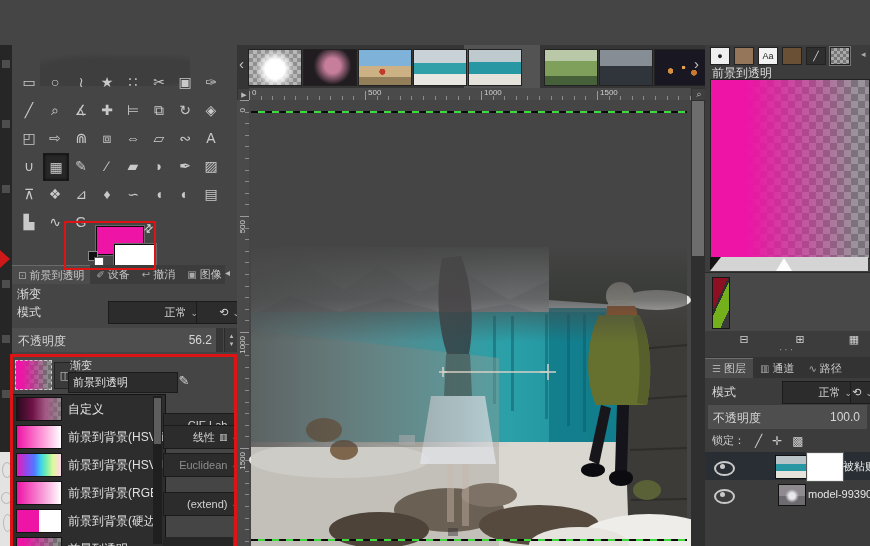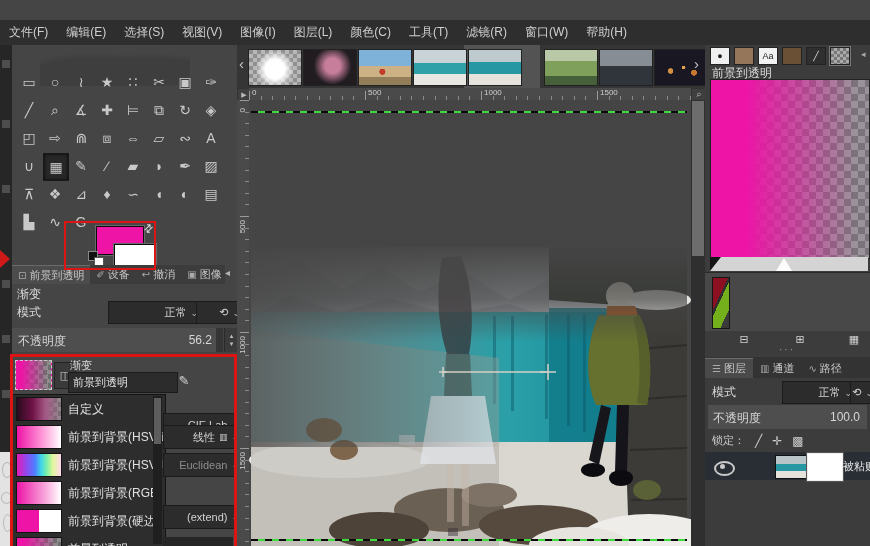--- a/index.html
+++ b/index.html
@@ -137,34 +137,20 @@
   #ann2{left:10px;top:354px;width:221px;height:200px;border-width:3px;}
   #ann3{left:0px;top:250px;width:0;height:0;border:none;border-left:10px solid #cf1818;border-top:9px solid transparent;border-bottom:9px solid transparent;}
   .divider{background:#262626;}
 </style>
 </head>
 <body>
 
 <div id="app">
 
 
-  <div class="abs" id="menubar">
-
-  <span class="menu-item">文件(F)</span>
-      <span class="menu-item">编辑(E)</span>
-      <span class="menu-item">选择(S)</span>
-      <span class="menu-item">视图(V)</span>
-      <span class="menu-item">图像(I)</span>
-      <span class="menu-item">图层(L)</span>
-      <span class="menu-item">颜色(C)</span>
-      <span class="menu-item">工具(T)</span>
-      <span class="menu-item">滤镜(R)</span>
-      <span class="menu-item">窗口(W)</span>
-      <span class="menu-item">帮助(H)</span>
-    </div>
 
   <div class="abs" id="strip">
     <i class="frag" style="top:15px;"></i>
       <i class="frag" style="top:75px;"></i>
     <i class="frag" style="top:140px;"></i>
       <i class="frag" style="top:235px;"></i>
     <i class="frag" style="top:290px;"></i>
       <i class="frag" style="top:345px;"></i>
   </div>
   <div class="abs" id="stripwhite">
@@ -312,21 +298,21 @@
     </div>
     <div class="abs drop optdrop" style="top:380px;">
       <span>线性</span>
       <span style="font-size:9px;">▥</span>
       <span class="caret">⌄</span>
     </div>
     <div class="abs drop optdrop" style="top:408px;color:#8d8d8d;">
       <span>Euclidean</span>
       <span class="caret">⌄</span>
     </div>
-    <div class="abs drop optdrop" style="top:460px;">
+    <div class="abs drop optdrop" style="top:447px;">
       <span>(extend)</span>
       <span class="caret">⌄</span>
     </div>
     <div class="abs" id="belowBar"></div>
   </div>
 
   <div class="abs" id="thumbstrip">
     <div class="cthumb-active-bg"></div>
     <div>
 
@@ -521,19 +507,24 @@
       <span class="lockicon">╱</span>
       <span class="lockicon">✛</span>
       <span class="lockicon">▩</span>
     </div>
     <div class="abs lrow selected" style="top:407px;">
       <span class="eye"></span>
       <span class="lthumb" style="left: 70px; top: 3px; width: 30px; height: 22px; background: linear-gradient(rgb(185, 196, 200) 0px, rgb(185, 196, 200) 35%, rgb(38, 151, 163) 35%, rgb(38, 151, 163) 70%, rgb(230, 227, 221) 70%);" id="lt1"></span>
       <span class="lmask" style="left:102px;top:1px;width:34px;height:26px;"></span>
       <span class="llabel" style="left:138px;top:7px;">被粘贴</span>
     </div>
+    <div class="abs lrow" style="top:435px;">
+      <span class="eye"></span>
+      <span class="lthumb" style="left: 73px; top: 4px; width: 26px; height: 20px; background: radial-gradient(circle at 50% 55%, rgb(232, 232, 234) 0px, rgb(232, 232, 234) 18%, transparent 40%), linear-gradient(rgb(142, 138, 144) 0px, rgb(142, 138, 144) 55%, rgb(109, 106, 112) 55%);" id="lt2"></span>
+      <span class="llabel" style="left:103px;top:8px;">model-99390</span>
+    </div>
   </div>
 
   <div class="abs ann" id="ann1" style="border-color: rgb(221, 20, 20);"></div>
   <div class="abs ann" id="ann2" style="border-color: rgb(221, 20, 20);"></div>
   <div class="abs" id="ann3"></div>
 
 </div>
 
 </body></html>

